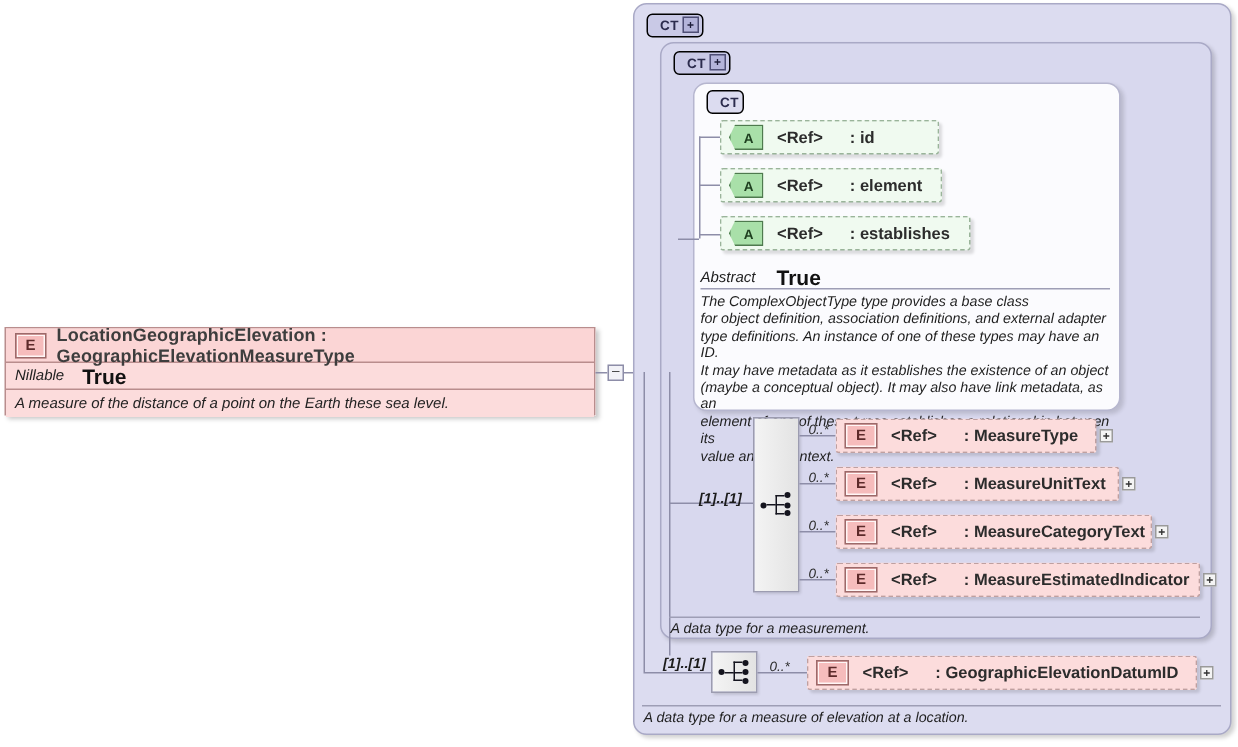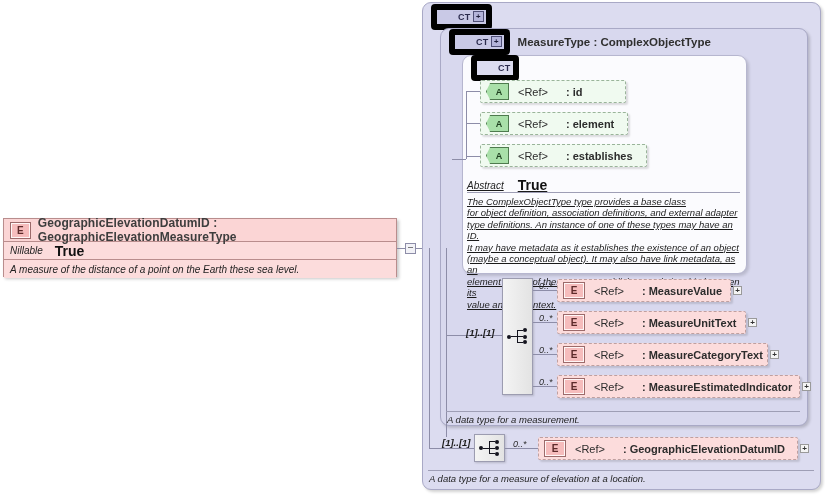--- a/index.html
+++ b/index.html
@@ -52,22 +52,22 @@
 
   
   .ctPanel{
     background:#dcdcf0;border:1px solid #a9a9c6;border-radius:9px;
     box-shadow:2px 2px 3px rgba(0,0,0,.18);
   }
   .ctPanel.lvl2{background:#d8d8ee;}
   .ctHead{display:flex;align-items:center;height:21px;padding-left:8px;}
   .badgeCT{
     display:inline-flex;align-items:center;height:14px;
-    border:6px solid #000000;border-radius:4px;background:#c9c9e6;
-    padding:0 2px 0 21px;margin-right:8px;
+    border:1px solid #000000;border-radius:4px;background:#c9c9e6;
+    padding:0 2px 0 8px;margin-right:8px;
   }
   .badgeCT b{font-size:9px;font-weight:bold;color:#2b2b4d;letter-spacing:.3px;}
   .plusSq{
     width:9px;height:9px;margin-left:2px;border:1px solid #4e4e75;background:#b4b4da;
     display:inline-flex;align-items:center;justify-content:center;
     font-size:8px;line-height:8px;color:#1e1e3a;font-weight:bold;
   }
   .ctTitle{font-size:11.5px;font-weight:bold;color:#2f2f2f;}
 
   
@@ -85,21 +85,21 @@
     box-shadow:2px 2px 2px rgba(0,0,0,.13);
     padding-left:5px;
   }
   .hexA{
     width:21px;height:15px;margin-right:9px;flex:none;position:relative;
     background:#a9e0a9;border:1px solid #4e7a4e;
     clip-path:polygon(18% 0,100% 0,100% 100%,18% 100%,0 50%);
     display:flex;align-items:center;justify-content:center;
   }
   .hexA span{font-size:9px;font-weight:bold;color:#1f4020;padding-left:3px;}
-  .rowRef{font-size:11px;font-weight:normal;color:#2c2c2c;}
+  .rowRef{font-size:11px;font-weight:bold;color:#2c2c2c;}
   .rowName{font-size:11px;font-weight:bold;color:#2c2c2c;margin-left:18px;}
 
   
   #absBlock{background:#fbfbfe;}
   #absBlock .absLine{display:flex;align-items:center;height:13px;}
   #absBlock .sep{height:1px;background:#9e9eb5;}
   .docText{
     font-style:italic;font-size:9.5px;line-height:11.4px;color:#1e1e1e;
     white-space:pre-line;
   }
@@ -132,21 +132,21 @@
     display:flex;align-items:center;justify-content:center;
     font-size:8px;line-height:8px;color:#333;font-weight:bold;
   }
 </style>
 </head>
 <body>
 
 <div class="abs" id="elementBox">
   <div class="ebHead">
     <span class="badgeE">E</span>
-    <span class="ebTitle">GeographicElevationDatumID : GeographicElevationMeasureType</span>
+    <span class="ebTitle">LocationGeographicElevation : GeographicElevationMeasureType</span>
   </div>
   <div class="ebProp">
     <span class="propName">Nillable</span>
     <span class="propVal">True</span>
   </div>
   <div class="ebDoc">A measure of the distance of a point on the Earth these sea level.</div>
 </div>
 
 <div class="abs hline" style="left:397px;top:248px;width:8px;"></div>
 <div class="abs toggleBox" style="left:405px;top:243px;">
@@ -162,21 +162,20 @@
     </span>
   </div>
 </div>
 
 <div class="abs ctPanel lvl2" id="midPanel" style="left:440px;top:28px;width:368px;height:398px;">
   <div class="ctHead" style="margin-top:2px;">
     <span class="badgeCT">
       <b>CT</b>
       <i class="plusSq">+</i>
     </span>
-    <span class="ctTitle">MeasureType : ComplexObjectType</span>
   </div>
 </div>
 
 <div class="abs" id="cotPanel" style="left:462px;top:55px;width:285px;height:219px;">
   <div class="ctHead" style="margin-top:2px;">
     <span class="badgeCT">
       <b>CT</b>
     </span>
   </div>
 </div>
@@ -202,21 +201,21 @@
   <span class="rowName">: element</span>
 </div>
 <div class="abs attrRow" style="left:480px;top:144px;width:167px;">
   <span class="hexA">
       <span>A</span>
     </span>
   <span class="rowRef">&lt;Ref&gt;</span>
   <span class="rowName">: establishes</span>
 </div>
 
-<div class="abs" id="absBlock" style="left:467px;top:178px;width:275px;height:92px;text-decoration:underline;">
+<div class="abs" id="absBlock" style="left:467px;top:178px;width:275px;height:92px;">
   <div class="absLine" style="height:14px;">
     <span class="propName" style="margin-right:14px;">Abstract</span>
     <span class="propVal">True</span>
   </div>
   <div class="sep" style="width:273px;"></div>
   <div class="docText" style="padding-top:3px;">The ComplexObjectType type provides a base class
 for object definition, association definitions, and external adapter
 type definitions. An instance of one of these types may have an ID.
 It may have metadata as it establishes the existence of an object
 (maybe a conceptual object). It may also have link metadata, as an
@@ -248,21 +247,21 @@
 <div class="abs hline" style="left:533px;top:386px;width:24px;"></div>
 
 <div class="abs occ" style="left:539px;top:281px;">0..*</div>
 <div class="abs occ" style="left:539px;top:313px;">0..*</div>
 <div class="abs occ" style="left:539px;top:345px;">0..*</div>
 <div class="abs occ" style="left:539px;top:377px;">0..*</div>
 
 <div class="abs elemRow" style="left:557px;top:279px;width:174px;">
   <span class="badgeE">E</span>
   <span class="rowRef">&lt;Ref&gt;</span>
-  <span class="rowName">: MeasureValue</span>
+  <span class="rowName">: MeasureType</span>
 </div>
 <div class="abs plusTiny" style="left:733px;top:286px;">+</div>
 
 <div class="abs elemRow" style="left:557px;top:311px;width:189px;">
   <span class="badgeE">E</span>
   <span class="rowRef">&lt;Ref&gt;</span>
   <span class="rowName">: MeasureUnitText</span>
 </div>
 <div class="abs plusTiny" style="left:748px;top:318px;">+</div>
 

